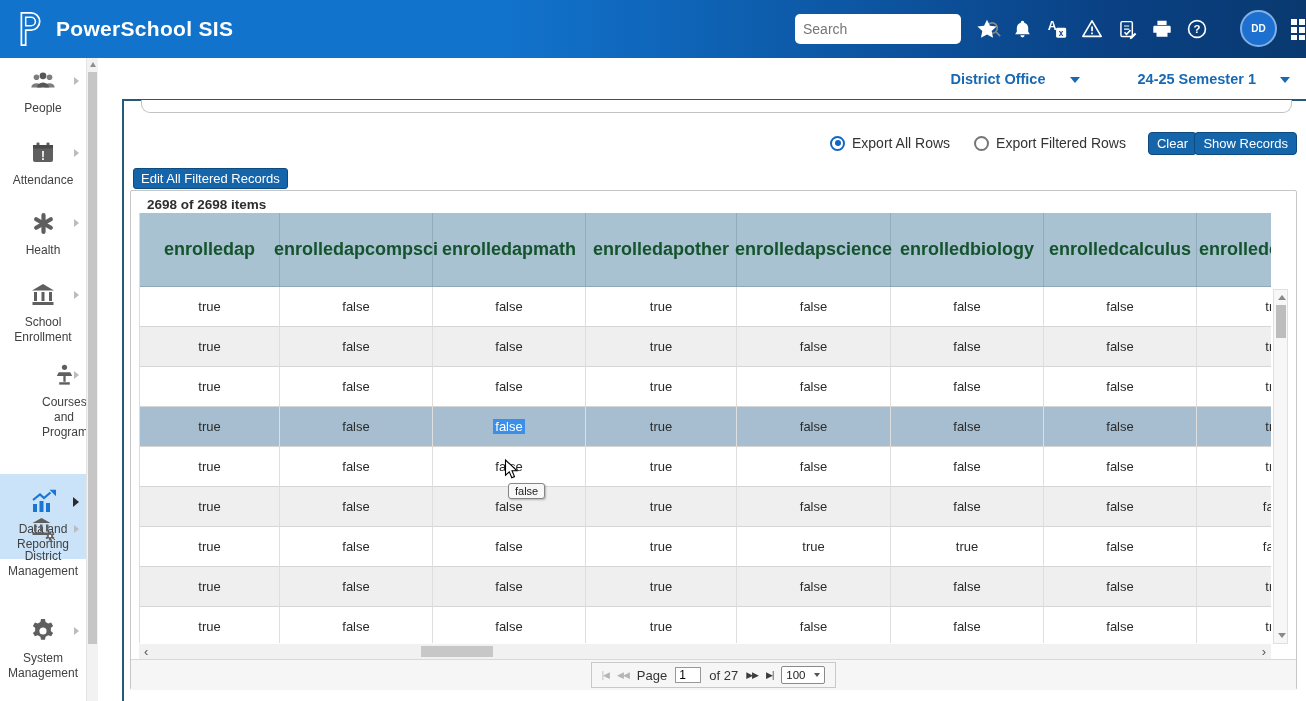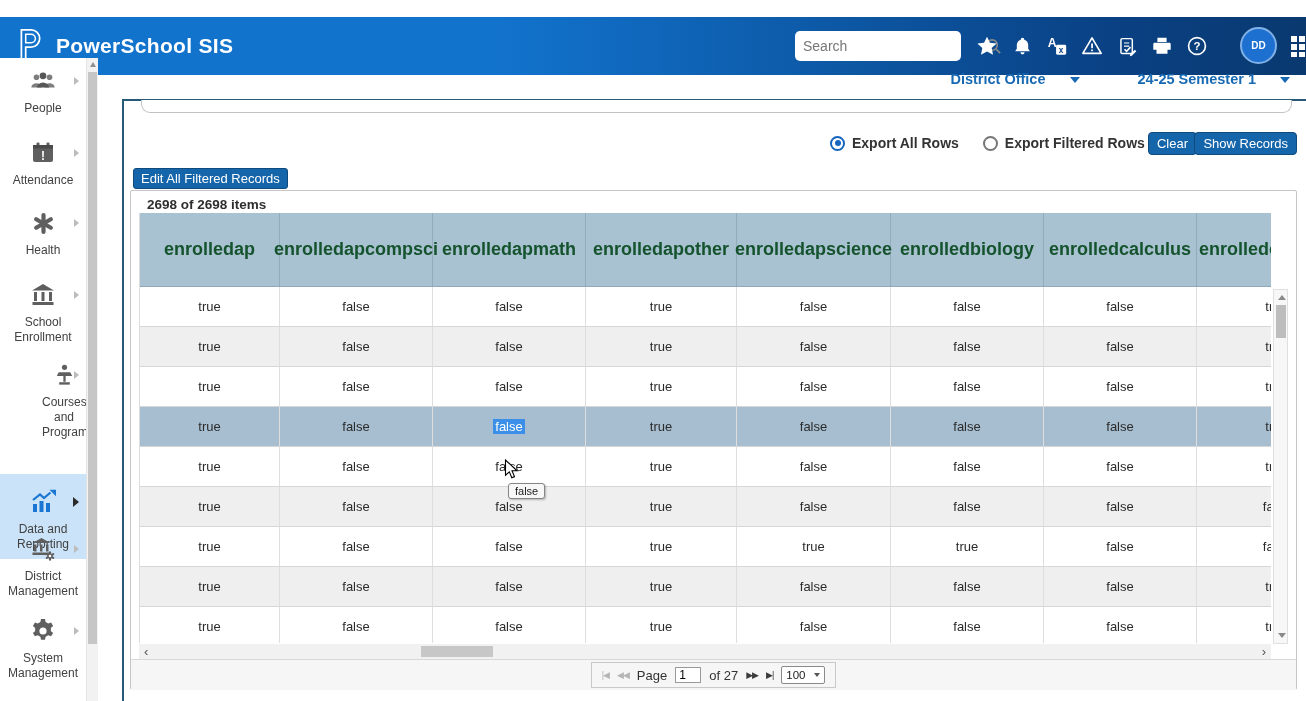--- a/index.html
+++ b/index.html
@@ -1,20 +1,20 @@
 <!DOCTYPE html>
 <html><head>
 <meta charset="utf-8">
 <style>
   * { margin:0; padding:0; box-sizing:border-box; }
   body { font-family:"Liberation Sans", sans-serif; background:#fff; }
   .stage { position:relative; width:1306px; height:701px; background:#fff; overflow:hidden; }
 
   
-  .header { position:absolute; left:0; top:17px; width:1306px; height:58px;
+  .header { position:absolute; left:0; top:0; width:1306px; height:58px;
     background:linear-gradient(90deg,#1273cd 0%,#1273cd 38%,#0d5aa8 62%,#0a4184 85%,#09396f 100%);
     display:flex; align-items:center; }
   .logo { position:absolute; left:16px; top:10px; }
   .app-title { position:absolute; left:56px; top:17px; color:#fff; font-size:21px; font-weight:bold; letter-spacing:.3px; }
   .search-box { position:absolute; left:795px; top:14px; width:166px; height:30px; background:#fff; border-radius:5px;
     display:flex; align-items:center; padding:0 8px; }
   .search-box input { border:none; outline:none; flex:1; font-size:14px; color:#333; background:transparent; font-family:"Liberation Sans",sans-serif; }
   .search-box input::placeholder { color:#767676; }
   .header-icons { position:absolute; left:976px; top:0; height:58px; display:flex; align-items:center; gap:13px; }
   .hicon { width:22px; height:22px; display:flex; align-items:center; justify-content:center; cursor:pointer; }
@@ -25,21 +25,21 @@
 
   
   .sidebar { position:absolute; left:0; top:58px; width:86px; height:643px; background:#fff; }
   .sb-item { position:absolute; left:0; width:86px; text-align:center; cursor:pointer; }
   .sb-item:nth-child(1){ top:8px; }
   .sb-item:nth-child(2){ top:80px; }
   .sb-item:nth-child(3){ top:150px; }
   .sb-item:nth-child(4){ top:222px; }
   .sb-item:nth-child(5){ top:302px;padding-left:42px; }
   .sb-item:nth-child(6){ top:376px; height:85px; padding-top:13px; }
-  .sb-item:nth-child(7){ top:476px; }
+  .sb-item:nth-child(7){ top:456px; }
   .sb-item:nth-child(8){ top:558px; }
   .sb-item.active { background:#cbe3f8;margin-top:40px; }
   .sb-icon-row { position:relative; height:30px; display:flex; align-items:center; justify-content:center; }
   .chev { position:absolute; right:7px; top:50%; transform:translateY(-50%); width:0; height:0;
     border-left:5px solid #bcbcbc; border-top:4px solid transparent; border-bottom:4px solid transparent; }
   .sb-item.active .chev { border-left-color:#2b2b2b; border-left-width:6px; border-top-width:5px; border-bottom-width:5px; }
   .sb-label { font-size:12px; color:#414141; line-height:15px; margin-top:5px; }
   .sb-scroll { position:absolute; left:86px; top:58px; width:12px; height:643px; background:#f2f2f2; border-left:1px solid #e4e4e4; }
   .sb-scroll .up-arr { position:absolute; top:4px; left:2.5px; width:0; height:0;
     border-bottom:5px solid #8f8f8f; border-left:3.5px solid transparent; border-right:3.5px solid transparent; }
@@ -53,21 +53,21 @@
   .divider-h { position:absolute; left:122px; top:99px; width:1184px; height:2px; background:#265a78; }
   .divider-v { position:absolute; left:122px; top:99px; width:2px; height:602px; background:#265a78; }
   .collapsed-panel { position:absolute; left:141px; top:100px; width:1151px; height:13px; background:#fff;
     border:1px solid #c2c2c2; border-top:none; border-radius:0 0 9px 9px; }
 
   
   .export-row { position:absolute; left:830px; top:132px; height:22px; display:flex; align-items:center; }
   .radio { width:15px; height:15px; border:2px solid #767676; border-radius:50%; position:relative; cursor:pointer; background:#fff; }
   .radio.on { border-color:#1465c0; }
   .radio.on::after { content:""; position:absolute; left:2.5px; top:2.5px; width:6px; height:6px; border-radius:50%; background:#1465c0; }
-  .radio-label { font-size:14px; font-weight:bold; color:#333; margin-left:7px; cursor:pointer; }
+  .radio-label { font-size:14px; font-weight:normal; color:#333; margin-left:7px; cursor:pointer; }
   .radio2 { margin-left:24px; }
   .btn { position:absolute; top:132px; height:23px; background:#1565ab; color:#fff; font-size:13px;
     border:1px solid #0e4a7e; border-radius:4px; display:flex; align-items:center; padding:0 8px; cursor:pointer;
     font-family:"Liberation Sans",sans-serif; }
   .btn-clear { right:109px; }
   .btn-show { right:9px; }
   .btn-edit { position:absolute; left:133px; top:168px; height:21px; background:#1565ab; color:#fff; font-size:13px;
     border:1px solid #0e4a7e; border-radius:3px; display:flex; align-items:center; padding:0 7px; cursor:pointer; }
 
   

